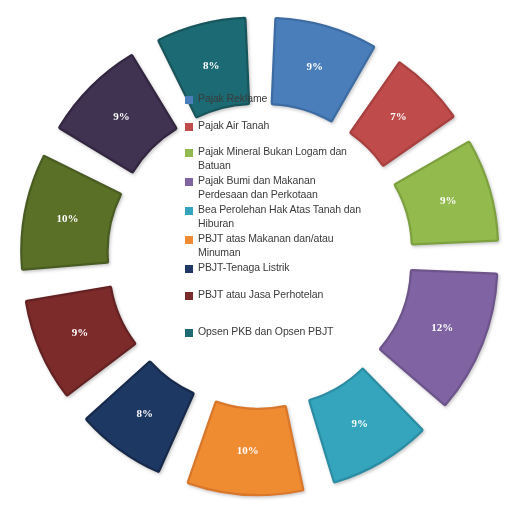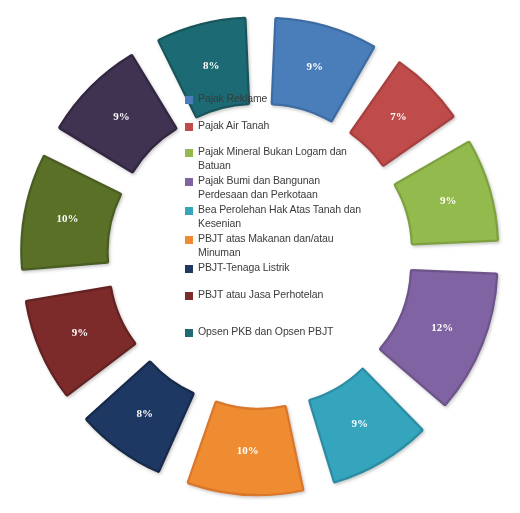--- a/index.html
+++ b/index.html
@@ -126,25 +126,25 @@
         <span class="legend-swatch" style="background: rgb(191, 75, 75);"></span>
         <span class="legend-text">Pajak Air Tanah</span>
       </div>
       <div class="gap-lg"></div>
       <div class="legend-item">
         <span class="legend-swatch" style="background: rgb(147, 186, 78);"></span>
         <span class="legend-text">Pajak Mineral Bukan Logam dan Batuan</span>
       </div>
       <div class="legend-item">
         <span class="legend-swatch" style="background: rgb(128, 100, 162);"></span>
-        <span class="legend-text">Pajak Bumi dan Bangunan Perdesaan dan Perkotaan</span>
+        <span class="legend-text">Pajak Bumi dan Makanan Perdesaan dan Perkotaan</span>
       </div>
       <div class="legend-item">
         <span class="legend-swatch" style="background: rgb(52, 165, 189);"></span>
-        <span class="legend-text">Bea Perolehan Hak Atas Tanah dan Kesenian</span>
+        <span class="legend-text">Bea Perolehan Hak Atas Tanah dan Hiburan</span>
       </div>
       <div class="legend-item">
         <span class="legend-swatch" style="background: rgb(239, 140, 51);"></span>
         <span class="legend-text">PBJT atas Makanan dan/atau Minuman</span>
       </div>
       <div class="legend-item">
         <span class="legend-swatch" style="background: rgb(31, 56, 100);"></span>
         <span class="legend-text">PBJT-Tenaga Listrik</span>
       </div>
       <div class="gap-lg"></div>

